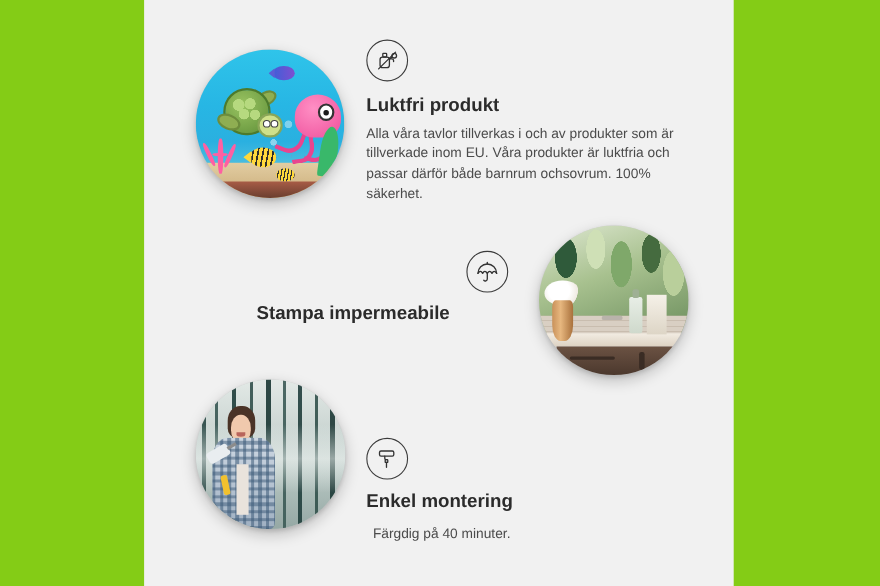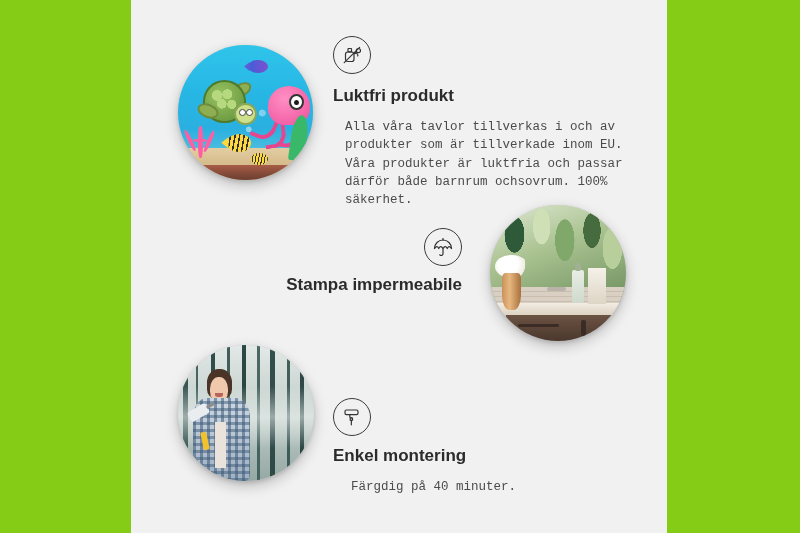--- a/index.html
+++ b/index.html
@@ -167,38 +167,38 @@
     width:38px;height:38px;border-radius:50%;
     border:1.5px solid #3b3b3b;
     display:flex;align-items:center;justify-content:center;
     box-sizing:border-box;
   }
   .feat-title{
     font-size:17px;font-weight:bold;color:#2b2b2b;
     margin:0;line-height:1.25;white-space:nowrap;
   }
   .feat-desc{
-    font-size:12.5px;color:#4b4b4b;margin:12px;line-height:1.45;font-family:Liberation Mono, monospace;
+    font-size:12.5px;color:#4b4b4b;margin:0;line-height:1.45;
   }
 
   
   #feature-odorless{left:333px;top:36px;width:290px;text-align:left;}
   #feature-odorless .icon-circle{margin-bottom:11px;}
   #feature-odorless .feat-title{margin-bottom:6px;}
   #feature-odorless .feat-desc{width:285px;white-space:normal;}
 
   
-  #feature-waterproof{left:180px;top:228px;width:282px;text-align:right;}
+  #feature-waterproof{left:180px;top:228px;width:282px;text-align:center;}
   #feature-waterproof .icon-wrap{display:flex;justify-content:flex-end;margin-bottom:8px;}
   #feature-waterproof .feat-title{margin-bottom:5px;}
 
   
   #feature-easy{left:333px;top:398px;width:250px;text-align:left;}
   #feature-easy .icon-circle{margin-bottom:9px;}
-  #feature-easy .feat-title{margin-bottom:0;}
+  #feature-easy .feat-title{margin-bottom:10px;}
   #feature-easy .feat-desc{padding-left:6px;}
 </style>
 </head>
 <body>
 
 <div id="stage">
 
   <div class="panel"></div>
 
   <div class="disc" id="disc-sea">

